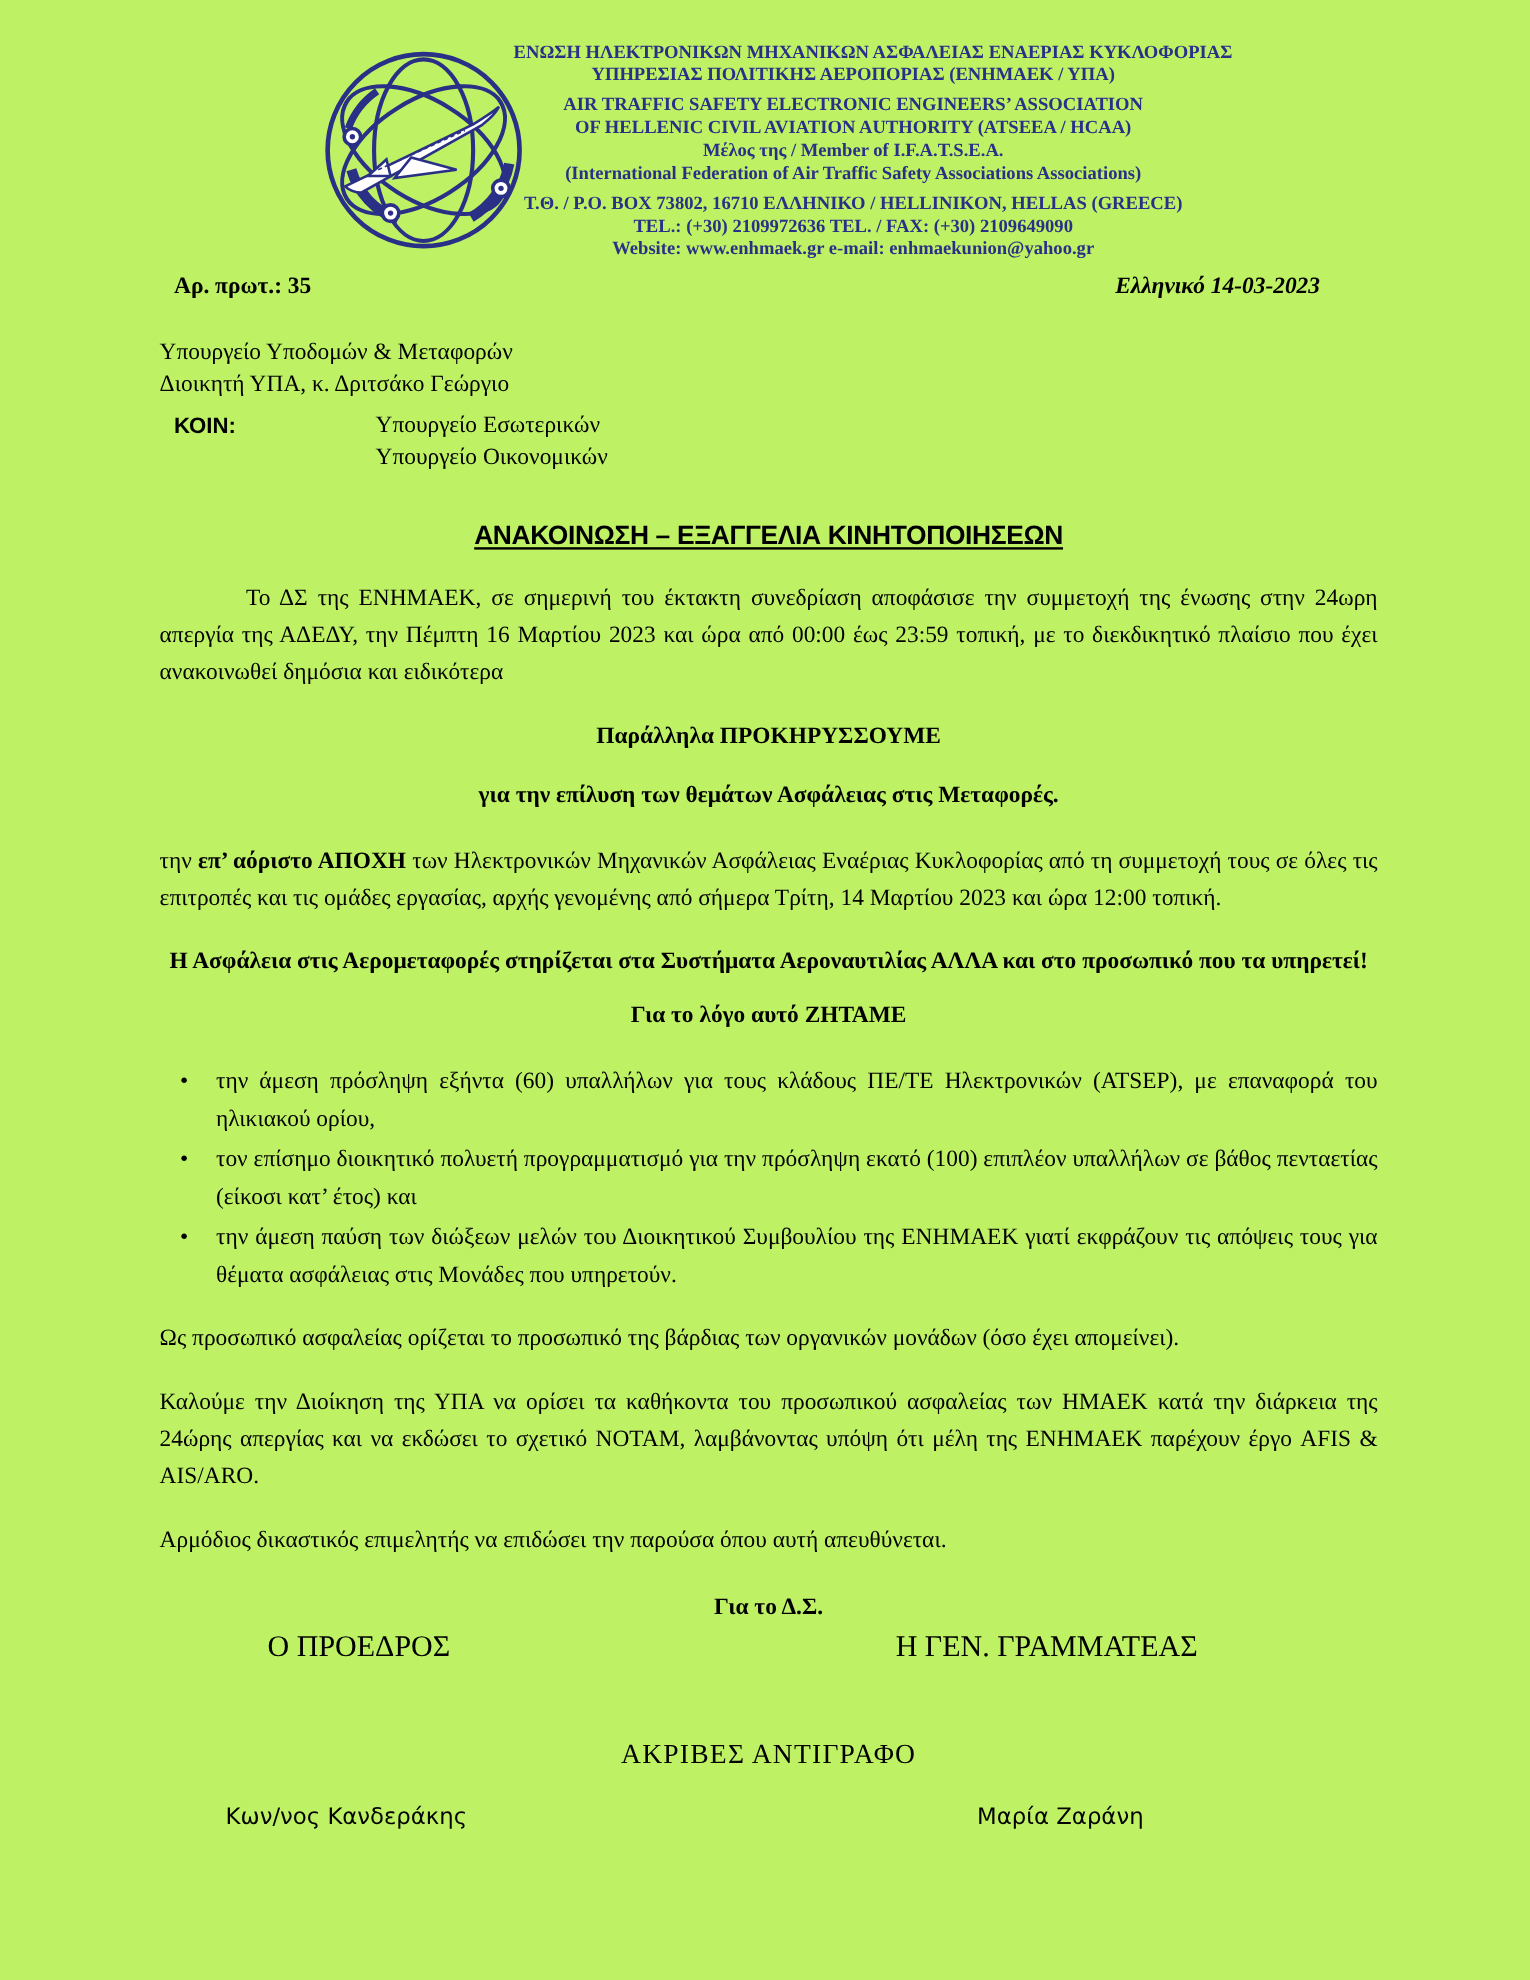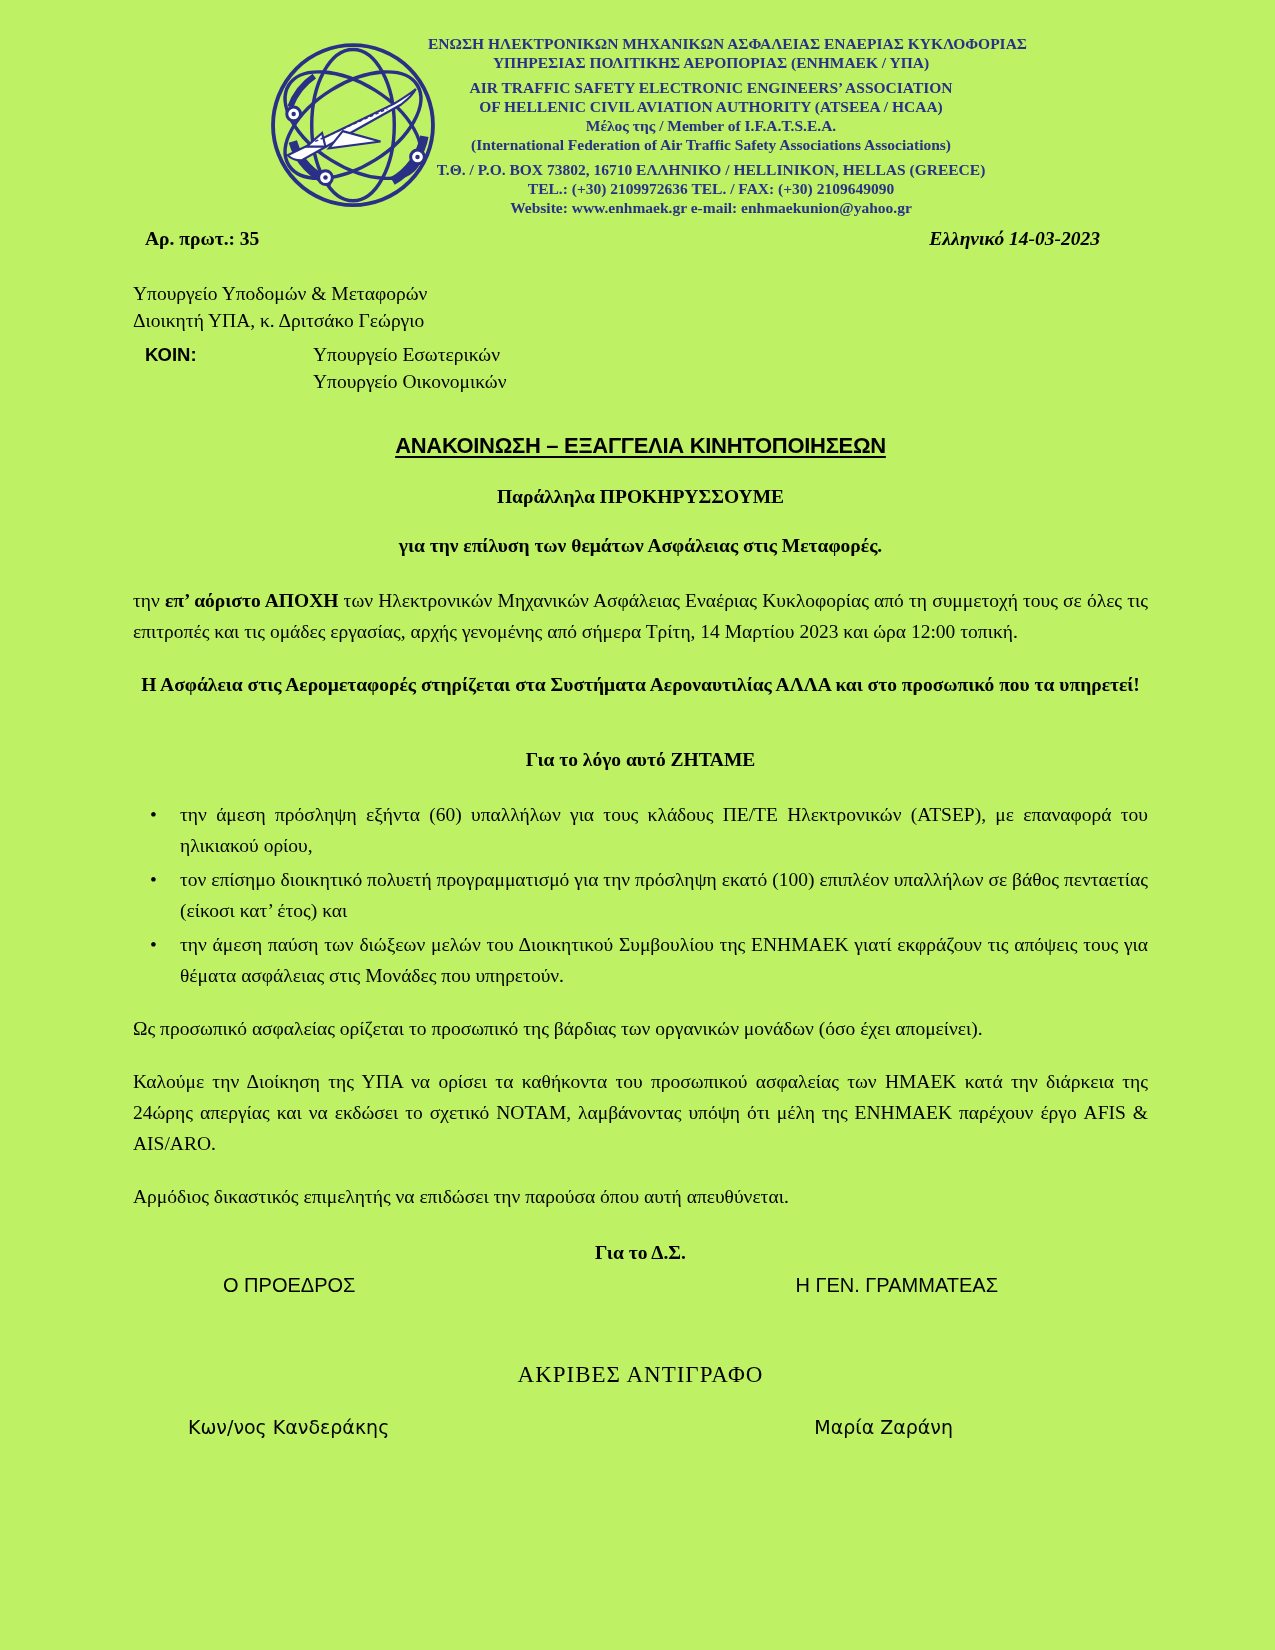--- a/index.html
+++ b/index.html
@@ -58,21 +58,21 @@
     font-size:19.5px;line-height:31px;text-align:justify;
   }
   ul.demands li::before{
     content:"\2022";position:absolute;left:17px;top:0;
     font-size:19.5px;line-height:31px;
   }
   
   .for-board{margin-top:28px;text-align:center;font-weight:bold;font-size:19.5px;line-height:26px;}
   .sig-row{
     display:flex;justify-content:space-between;margin-top:5px;
-    font-family:Liberation Sans, sans-serif;font-size:20px;line-height:29px;
+    font-family:Liberation Serif, serif;font-size:25px;line-height:29px;
   }
   .sig-row .left{margin-left:90px;}
   .sig-row .right{margin-right:150px;}
   .certified{
     margin-top:60px;text-align:center;
     font-size:23px;line-height:30px;letter-spacing:1px;
   }
   .names-row{
     display:flex;justify-content:space-between;margin-top:24px;
     font-family:"DejaVu Sans",sans-serif;font-size:19px;line-height:26px;
@@ -158,28 +158,29 @@
         <span class="rec-label">ΚΟΙΝ:</span>
         <span class="rec-lines">
           <div>Υπουργείο Εσωτερικών</div>
           <div>Υπουργείο Οικονομικών</div>
         </span>
       </div>
     </div>
 
     <div class="doc-title">ΑΝΑΚΟΙΝΩΣΗ – ΕΞΑΓΓΕΛΙΑ ΚΙΝΗΤΟΠΟΙΗΣΕΩΝ</div>
 
+    <p class="body-par indent">Το ΔΣ της ΕΝΗΜΑΕΚ, σε σημερινή του έκτακτη συνεδρίαση αποφάσισε την συμμετοχή της ένωσης στην 24ωρη απεργία της ΑΔΕΔΥ, την Πέμπτη 16 Μαρτίου 2023 και ώρα από 00:00 έως 23:59 τοπική, με το διεκδικητικό πλαίσιο που έχει ανακοινωθεί δημόσια και ειδικότερα</p>
 
     <div class="center-line" style="margin-top:22px;">Παράλληλα ΠΡΟΚΗΡΥΣΣΟΥΜΕ</div>
     <div class="center-line">για την επίλυση των θεμάτων Ασφάλειας στις Μεταφορές.</div>
 
     <p class="body-par"><span>την </span><b>επ’ αόριστο ΑΠΟΧΗ</b><span> των Ηλεκτρονικών Μηχανικών Ασφάλειας Εναέριας Κυκλοφορίας από τη συμμετοχή τους σε όλες τις επιτροπές και τις ομάδες εργασίας, αρχής γενομένης από σήμερα Τρίτη, 14 Μαρτίου 2023 και ώρα 12:00 τοπική.</span></p>
 
     <div class="center-line" style="margin-top:22px;">Η Ασφάλεια στις Αερομεταφορές στηρίζεται στα Συστήματα Αεροναυτιλίας ΑΛΛΑ και στο προσωπικό που τα υπηρετεί!</div>
-    <div class="center-line" style="margin-top:44px;text-align:center;">Για το λόγο αυτό ΖΗΤΑΜΕ</div>
+    <div class="center-line" style="margin-top:14px;text-align:center;">Για το λόγο αυτό ΖΗΤΑΜΕ</div>
 
     <ul class="demands">
       <li>την άμεση πρόσληψη εξήντα (60) υπαλλήλων για τους κλάδους ΠΕ/ΤΕ Ηλεκτρονικών (ATSEP), με επαναφορά του ηλικιακού ορίου,</li>
       <li>τον επίσημο διοικητικό πολυετή προγραμματισμό για την πρόσληψη εκατό (100) επιπλέον υπαλλήλων σε βάθος πενταετίας (είκοσι κατ’ έτος) και</li>
       <li>την άμεση παύση των διώξεων μελών του Διοικητικού Συμβουλίου της ΕΝΗΜΑΕΚ γιατί εκφράζουν τις απόψεις τους για θέματα ασφάλειας στις Μονάδες που υπηρετούν.</li>
     </ul>
 
     <p class="body-par" style="margin-top:22px;">Ως προσωπικό ασφαλείας ορίζεται το προσωπικό της βάρδιας των οργανικών μονάδων (όσο έχει απομείνει).</p>
     <p class="body-par" style="margin-top:22px;">Καλούμε την Διοίκηση της ΥΠΑ να ορίσει τα καθήκοντα του προσωπικού ασφαλείας των ΗΜΑΕΚ κατά την διάρκεια της 24ώρης απεργίας και να εκδώσει το σχετικό NOTAM, λαμβάνοντας υπόψη ότι μέλη της ΕΝΗΜΑΕΚ παρέχουν έργο AFIS &amp; AIS/ARO.</p>
     <p class="body-par" style="margin-top:22px;">Αρμόδιος δικαστικός επιμελητής να επιδώσει την παρούσα όπου αυτή απευθύνεται.</p>

